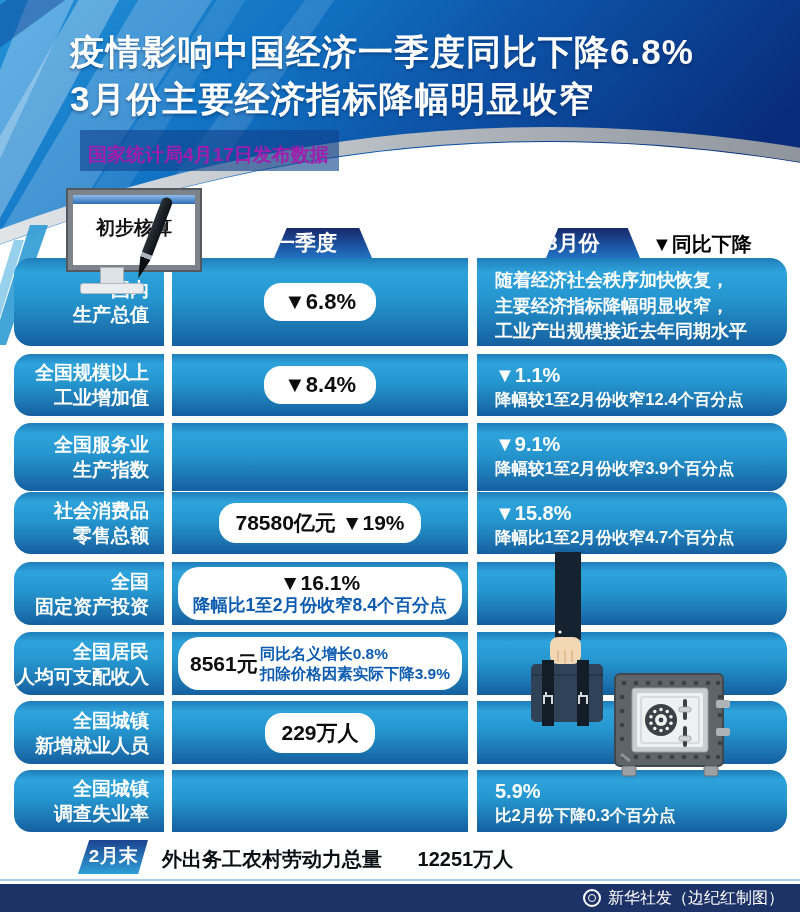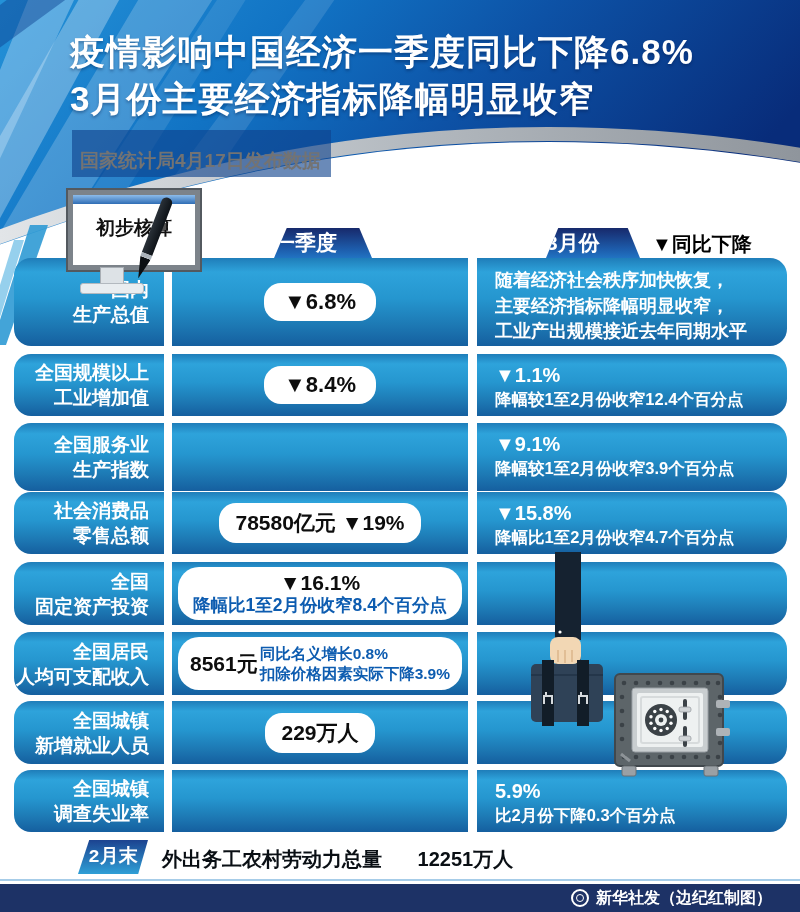--- a/index.html
+++ b/index.html
@@ -3,22 +3,22 @@
 <meta charset="utf-8">
 <style>
   html,body{margin:0;padding:0;}
   .page{position:relative;width:800px;height:912px;background:#fff;overflow:hidden;
         font-family:"Liberation Sans","DejaVu Sans",sans-serif;}
 
   
   .hdr-svg{position:absolute;left:0;top:0;z-index:0;}
   .title{position:absolute;left:70px;top:28px;z-index:2;color:#fff;font-weight:bold;
          font-size:35px;line-height:47px;letter-spacing:1px;text-shadow:0 2px 3px rgba(0,20,60,.35);}
-  .subtitle{position:absolute;left:72px;top:130px;z-index:2;color:#737373;font-weight:bold;
-            font-size:19px;padding:18px 10px 3px 8px;background:rgba(14,66,140,.62);}
+  .subtitle{position:absolute;left:80px;top:130px;z-index:2;color:#a21caf;font-weight:bold;
+            font-size:19px;padding:12px 10px 3px 8px;background:rgba(14,66,140,.62);}
 
   
   .monitor{position:absolute;left:68px;top:190px;width:122px;height:70px;z-index:4;
            background:#fff;border:5px solid #7c838a;outline:2px solid #53595f;}
   .mon-bar{position:absolute;left:0;top:0;right:0;height:9px;
            background:linear-gradient(#8cbceb,#2f6db5);}
   .mon-label{position:absolute;left:0;right:0;top:20px;text-align:center;
              font-size:19px;font-weight:bold;color:#111;}
   .mon-neck{position:absolute;left:100px;top:267px;width:22px;height:16px;z-index:4;
             background:#dde2e6;border:1px solid #a8aeb4;}
@@ -72,22 +72,22 @@
 
   
   .period-tab{position:absolute;left:78px;top:840px;width:70px;height:34px;z-index:2;
       clip-path:polygon(16% 0,100% 0,86% 100%,0 100%);
       background:linear-gradient(#1c4390,#2f9fd6);color:#fff;font-weight:bold;font-size:19px;
       line-height:34px;text-align:center;font-family:Liberation Mono, monospace;}
   .footnote{position:absolute;left:162px;top:846px;z-index:2;font-size:20px;font-weight:bold;color:#0a0f14;}
   .footnote .fval{margin-left:30px;}
   .footer-line{position:absolute;left:0;top:879px;width:800px;height:2px;background:#a6cce8;z-index:2;}
   .footer{position:absolute;left:0;top:884px;width:800px;height:28px;background:#1d3266;z-index:2;
-          display:flex;align-items:center;justify-content:flex-end;padding-right:28px;box-sizing:border-box;
-          color:#fff;font-size:16px;font-weight:bold;gap:7px;}
+          display:flex;align-items:center;justify-content:flex-end;padding-right:16px;box-sizing:border-box;
+          color:#fff;font-size:16px;font-weight:normal;gap:7px;}
   .logo{width:18px;height:18px;border:2px solid #fff;border-radius:50%;box-sizing:border-box;
         display:flex;align-items:center;justify-content:center;}
   .logo i{display:block;width:8px;height:8px;border:1.5px solid #fff;border-radius:50%;box-sizing:border-box;}
 </style>
 </head>
 <body>
 
 <div class="page">
 
   <svg class="hdr-svg" width="800" height="345" viewBox="0 0 800 345">

